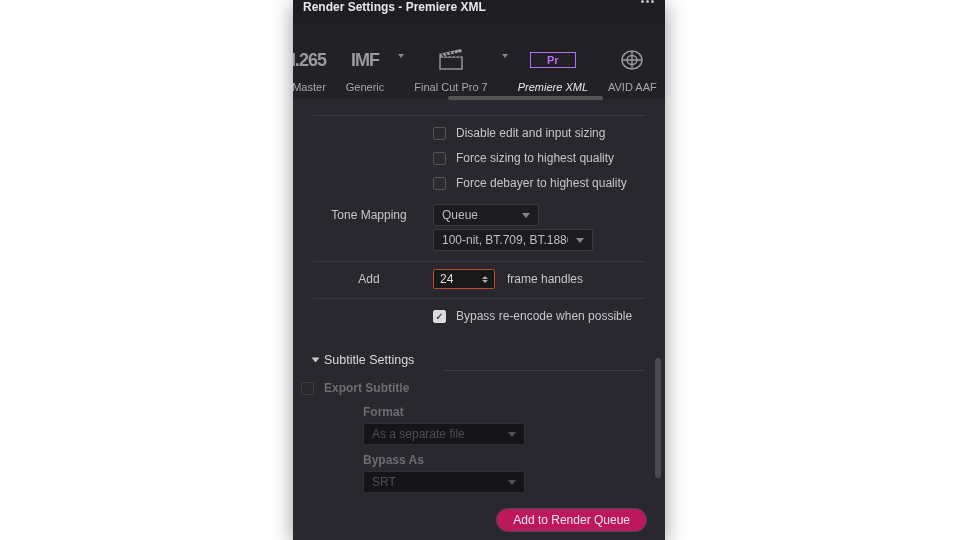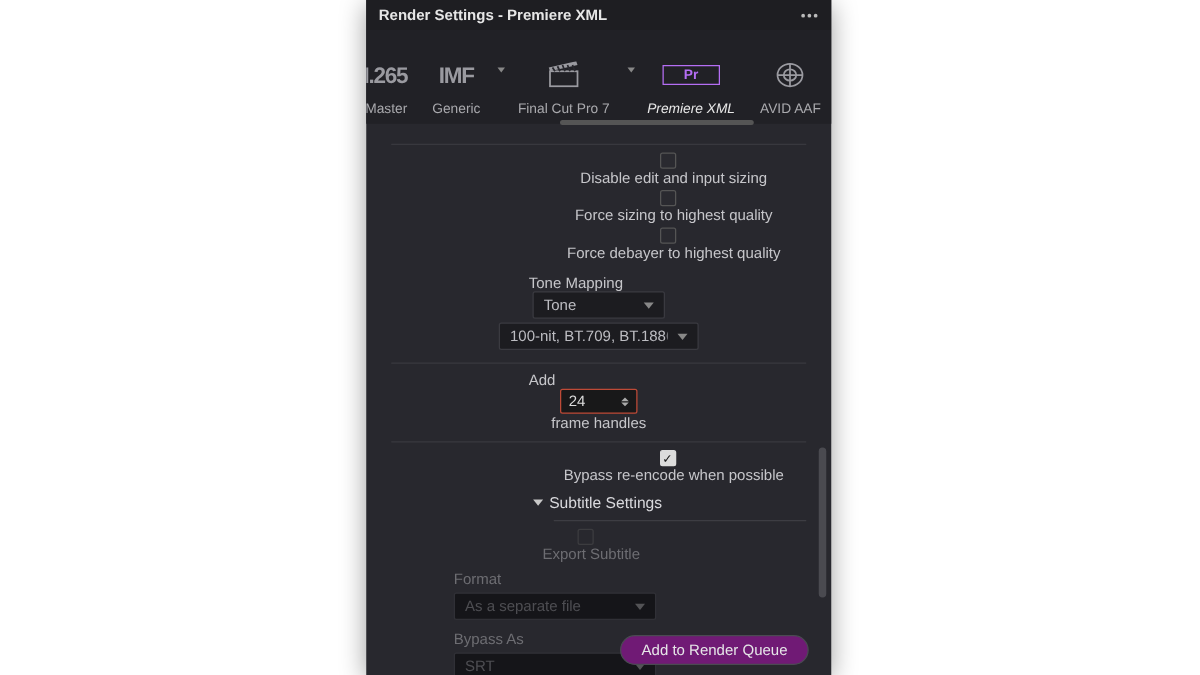--- a/index.html
+++ b/index.html
@@ -14,21 +14,21 @@
     left: 293px; top: 0;
     width: 372px; height: 540px;
     background: #28282e;
     box-shadow: 0 4px 20px rgba(0,0,0,.4);
     color: #c8c8c8;
     font-size: 12px;
   }
   .titlebar {
     height: 24px;
     background: #1e1e22;
-    display: flex; align-items: center;
+    display: flex; 
     padding: 0 10px;
     justify-content: space-between;
   }
   .titlebar .title { font-weight: 600; font-size: 12px; color: #e6e6e6; }
   .kebab { width: 16px; display: flex; gap: 2px; justify-content: center; }
   .kebab span { width: 3px; height: 3px; border-radius: 50%; background: #bbb; }
   .formats {
     height: 75px;
     background: #212126;
     display: flex; align-items: flex-end;
@@ -56,35 +56,35 @@
     margin-left: 4px; align-self:center; margin-bottom:18px;
   }
   .scrollbar-h {
     position: absolute; top: 96px; left: 155px;
     width: 155px; height: 4px;
     background: #555; border-radius: 2px;
   }
   .content { position: relative; padding: 10px 20px 0 20px; }
   .hr { height: 1px; background: rgba(255,255,255,.08); margin: 6px 0; }
   .hr.short { margin-left: 20px; }
-  .row { display: flex; align-items: center; min-height: 22px; margin: 3px 0; flex-direction: column; }
+  .row { display: flex; align-items: center; min-height: 22px; margin: 3px 0; }
   .ck {
     width: 13px; height: 13px;
     border: 1px solid #555;
     background: #2a2a30;
     border-radius: 2px;
     margin-right: 10px;
     display: flex; align-items:center; justify-content:center;
     font-size: 10px; color: #111;
   }
   .ck.checked { background: #dcdcdc; border-color: #dcdcdc; }
   .ck.dis { opacity: .45; }
   .lb { color: #c6c6ca; }
-  .lb.dim { color: #6d6d72; }
-  .right-col { display:flex; justify-content:flex-start; align-items:center; }
+  .lb.dim { color: #6d6d72; font-weight: bold; }
+  .right-col { display:flex; justify-content:center; align-items:center; }
   .lbl-r { color: #c6c6ca; text-align:right; }
   .dd {
     background: #1c1c20;
     border: 1px solid #3a3a40;
     border-radius: 2px;
     height: 22px;
     display: flex; align-items: center;
     padding: 0 8px;
     color: #bdbdc2;
     font-size: 12px;
@@ -108,21 +108,21 @@
   .num .spin .dn { border-top:3px solid #aaa; }
   .disclose { display:flex; align-items:center; gap:6px; color:#d9d9dd; font-size:12.5px; }
   .tri { width:0;height:0;border-top:4px solid transparent;border-bottom:4px solid transparent;border-left:5px solid #c8c8c8; transform: rotate(90deg); }
   .footer {
     position:absolute; bottom:0; left:0; right:0;
     height:40px; display:flex; align-items:center; justify-content:flex-end;
     padding-right:18px;
   }
   .btn {
     height:24px; padding:0 16px;
-    background:#701a75; border:1px solid #4a4a52;
+    background:#be185d; border:1px solid #4a4a52;
     border-radius:12px;
     color:#e6e6e8; font-size:12px;
     display:flex;align-items:center;
   }
   .scrollbar-v {
     position:absolute; right:4px; top:358px;
     width:6px; height:120px;
     background:#4a4a50; border-radius:3px;
   }
   .indent { padding-left: 120px; }
@@ -207,21 +207,21 @@
       <div class="ck"></div>
       <span class="lb">Force debayer to highest quality</span>
     </div>
 
     <div class="row" style="margin-top:10px">
       <div style="width:112px" class="right-col">
           <span class="lbl-r">Tone Mapping</span>
         </div>
       <div style="width:8px"></div>
       <div class="dd" style="width:106px">
-        <span>Tone</span>
+        <span>Queue</span>
           <div class="ar"></div>
       </div>
     </div>
     <div class="row">
       <div style="width:120px"></div>
       <div class="dd" style="width:160px">
         <span style="white-space:nowrap;overflow:hidden">100-nit, BT.709, BT.1886, Full</span>
           <div class="ar"></div>
       </div>
     </div>
@@ -244,21 +244,21 @@
       <span class="lb">frame handles</span>
     </div>
 
     <div class="hr" style="margin-top:8px"></div>
 
     <div class="row indent">
       <div class="ck checked">✓</div>
       <span class="lb">Bypass re-encode when possible</span>
     </div>
 
-    <div class="row" style="margin-top:8px">
+    <div class="row" style="margin-top:22px">
       <div class="disclose">
         <div class="tri"></div>
         <span>Subtitle Settings</span>
       </div>
     </div>
     <div class="hr short" style="margin-top:-4px;margin-left:130px;background:rgba(255,255,255,.1)"></div>
 
     <div class="row" style="margin-left:-12px">
       <div class="ck dis"></div>
       <span class="lb dim">Export Subtitle</span>

